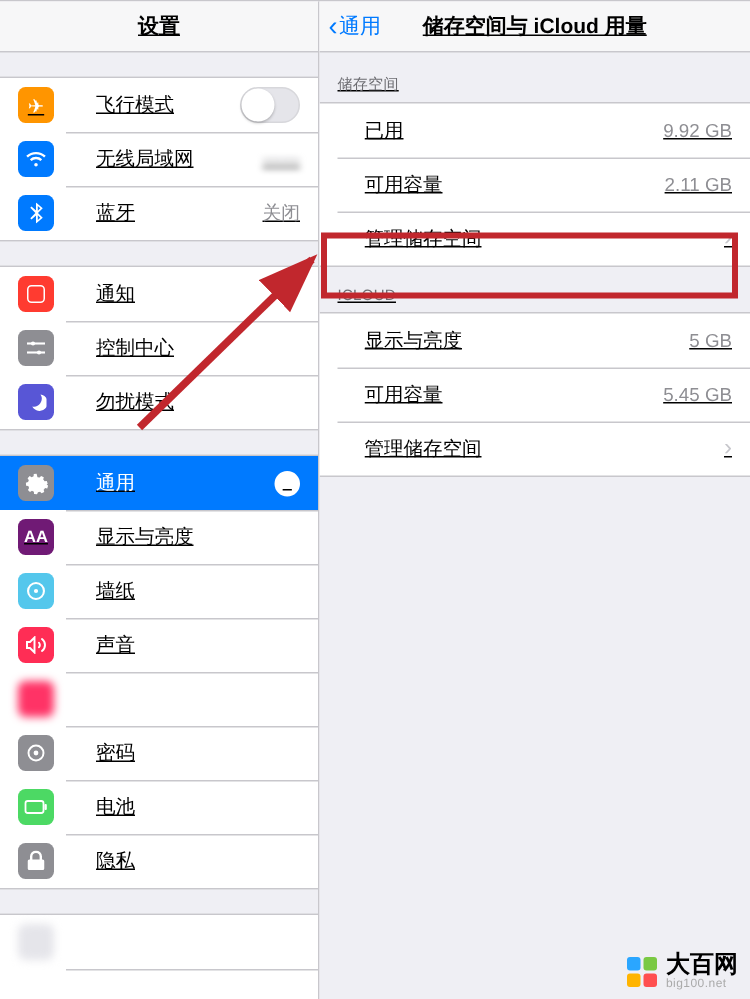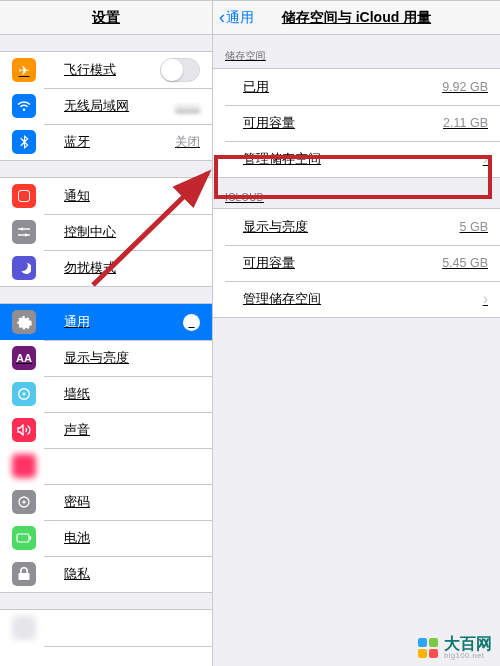--- a/index.html
+++ b/index.html
@@ -53,21 +53,21 @@
 
 .battery { display: inline-flex; align-items: center; }
 .battery .shell { width: 19px; height: 9px; border: 1px solid #000; border-radius: 2px; position: relative; margin-left: 2px; }
 .battery .shell::after { content: ""; position: absolute; right: -3px; top: 2px; width: 2px; height: 4px; background: #000; border-radius: 0 1px 1px 0; }
 .battery .fill { position: absolute; left: 1px; top: 1px; bottom: 1px; width: 1px; background: #000; }
 
 .watermark { position: absolute; right: 8px; bottom: 6px; display: flex; align-items: center; gap: 6px; }
 .wm-logo { display: flex; gap: 2px; }
 .wm-dot { width: 9px; height: 9px; border-radius: 2px; }
 .wm-txt { display: flex; flex-direction: column; line-height: 1; }
-.wm-txt .a { font-size: 16px; font-weight: 700; color: #0f766e; }
+.wm-txt .a { font-size: 16px; font-weight: 700; color: #000000; }
 .wm-txt .b { font-size: 8px; color: #aaa; letter-spacing: 0.3px; }
 </style>
 </head>
 <body>
 
 <div class="screen">
 
 
   <div class="cols">
 

